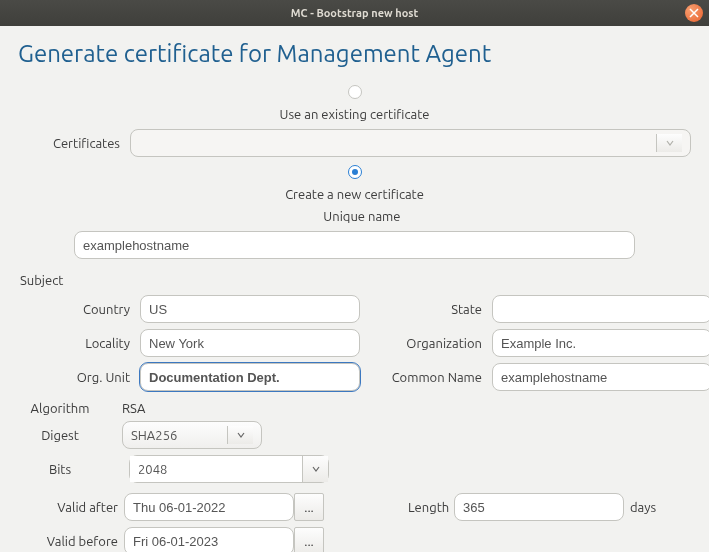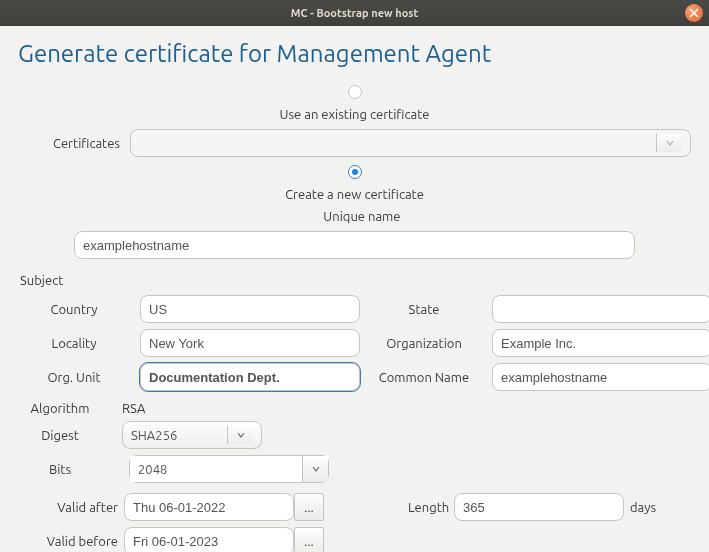--- a/index.html
+++ b/index.html
@@ -110,21 +110,21 @@
     color: #3c3c3c;
     margin: 14px 0 8px 2px;
   }
   .subject-grid {
     display: grid;
     grid-template-columns: 116px 220px 120px 220px;
     row-gap: 6px;
     column-gap: 6px;
     align-items: center;
   }
-  .subject-grid .lab { text-align: center; padding-right: 4px; }
+  .subject-grid .lab { text-align: right; padding-right: 4px; }
   .alg-row { display: grid; grid-template-columns: 104px auto; margin-top: 10px; row-gap:6px; align-items: center; }
   .alg-row .lab { text-align:center; padding-right:20px; }
   .dots-btn {
     width: 30px; height: 28px;
     border: 1px solid #c5c5c0;
     background: linear-gradient(#fdfdfd,#ecebe8);
     border-radius: 2px;
     display: flex; align-items: center; justify-content: center;
     cursor: pointer;
   }

